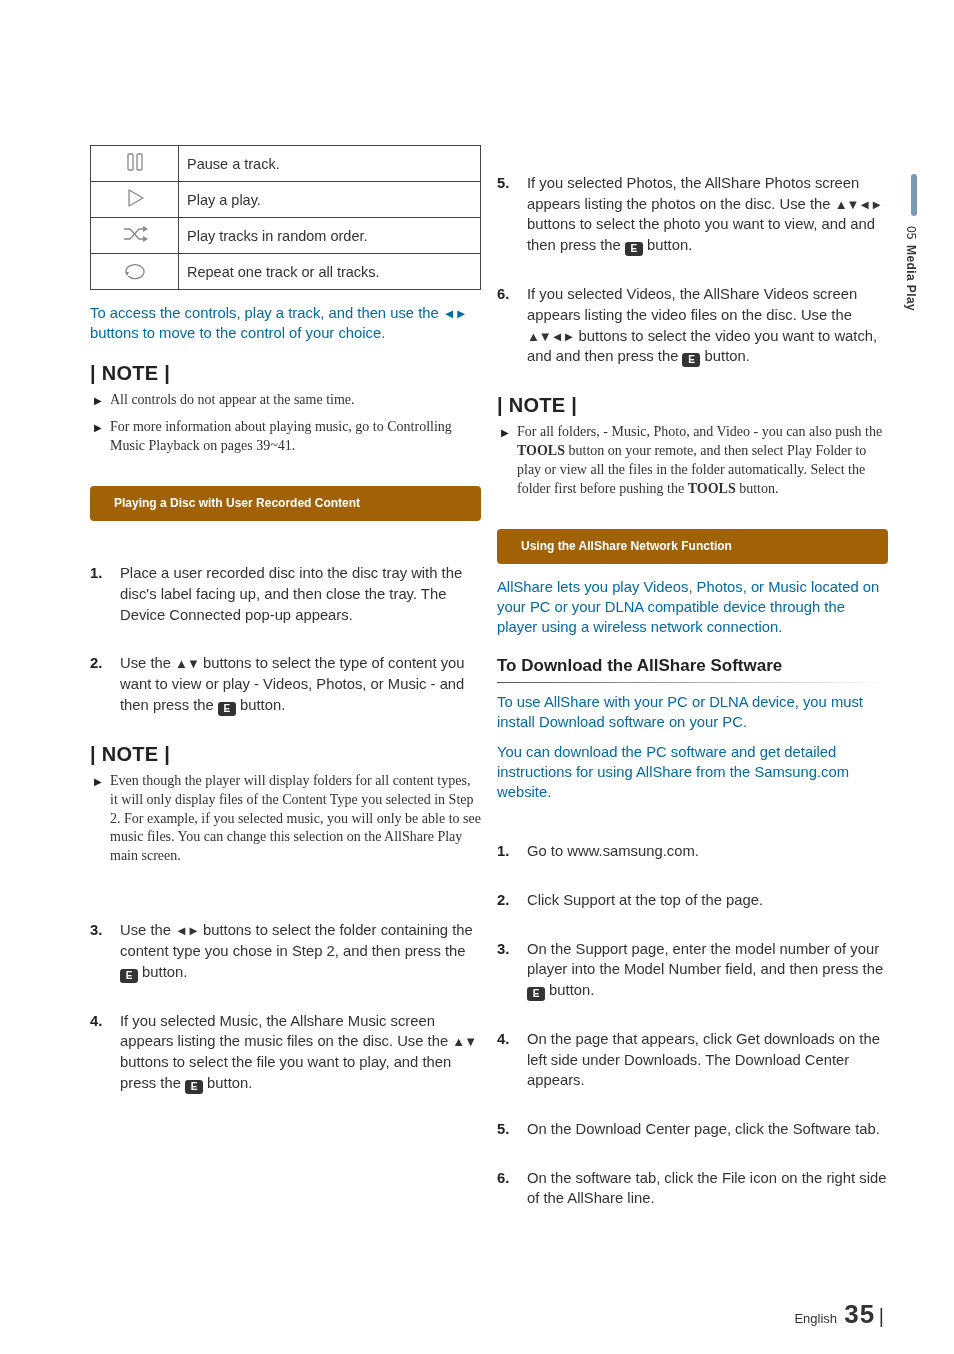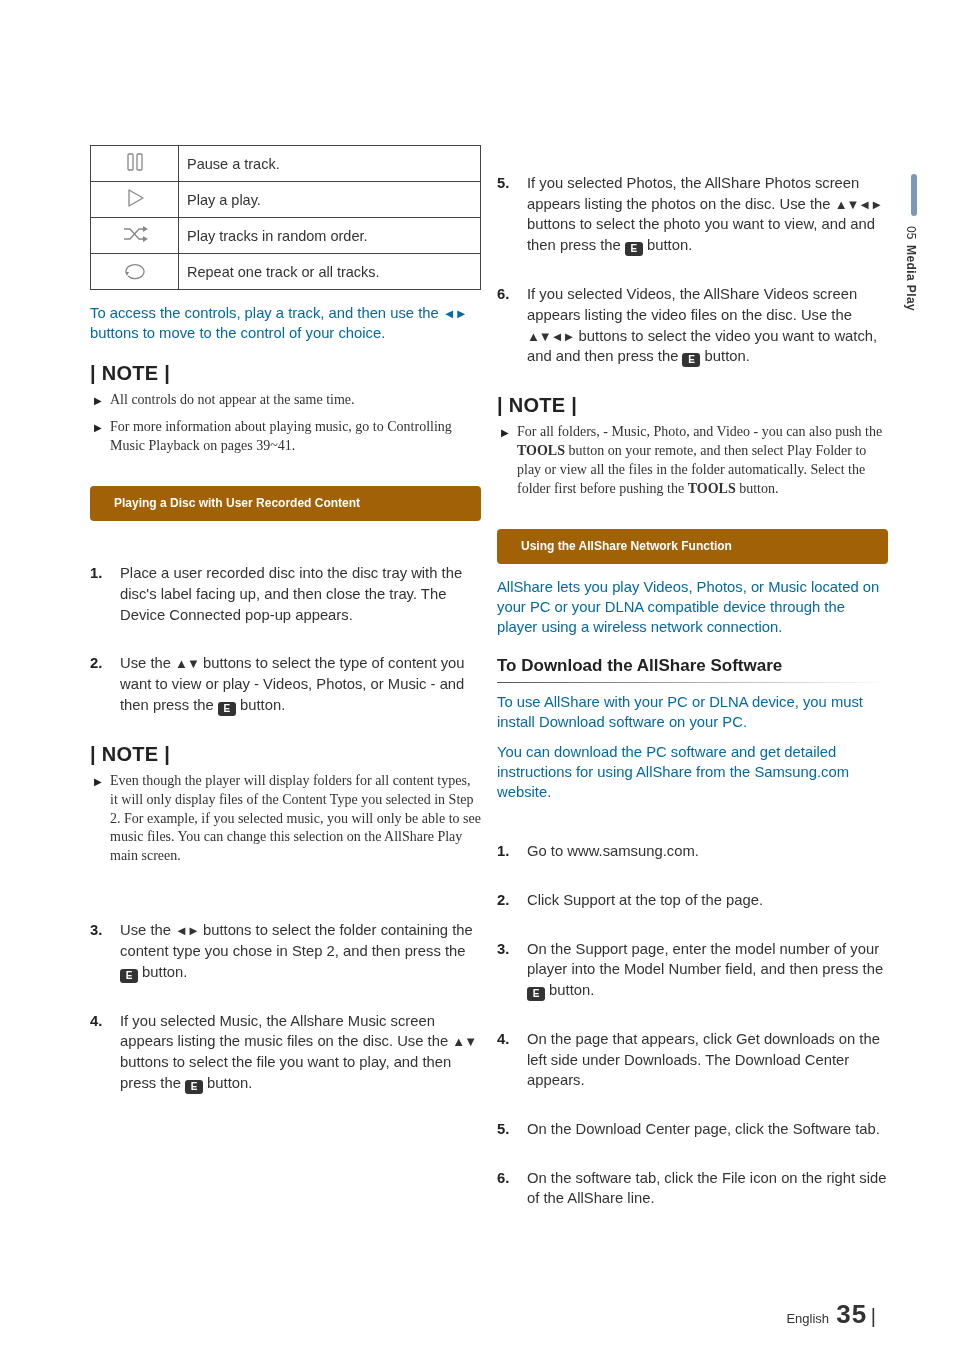--- a/index.html
+++ b/index.html
@@ -139,21 +139,21 @@
     writing-mode: vertical-rl;
     font-size: 12px;
     color: #333;
     font-weight: 400;
     margin-bottom: 6px;
   }
 
   .footer {
     position: absolute;
     bottom: 24px;
-    left: 0; right: 8px;
+    left: 0; right: 0;
     text-align: right;
     padding-right: 70px;
     font-size: 13px;
     color: #333;
   }
   .footer .num { font-size: 26px; font-weight: 700; letter-spacing: 1px; }
   .footer .bar { font-size: 20px; font-weight: 300; }
 
   b.tools { font-weight: 700; }
 </style>

